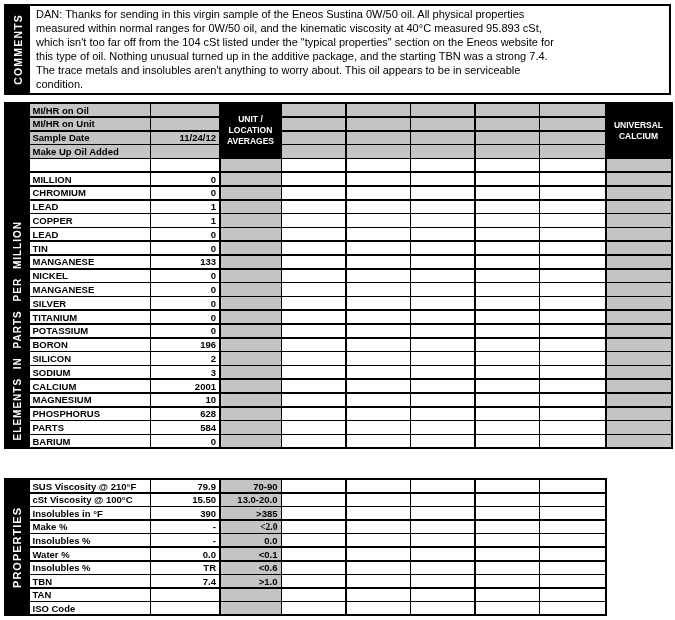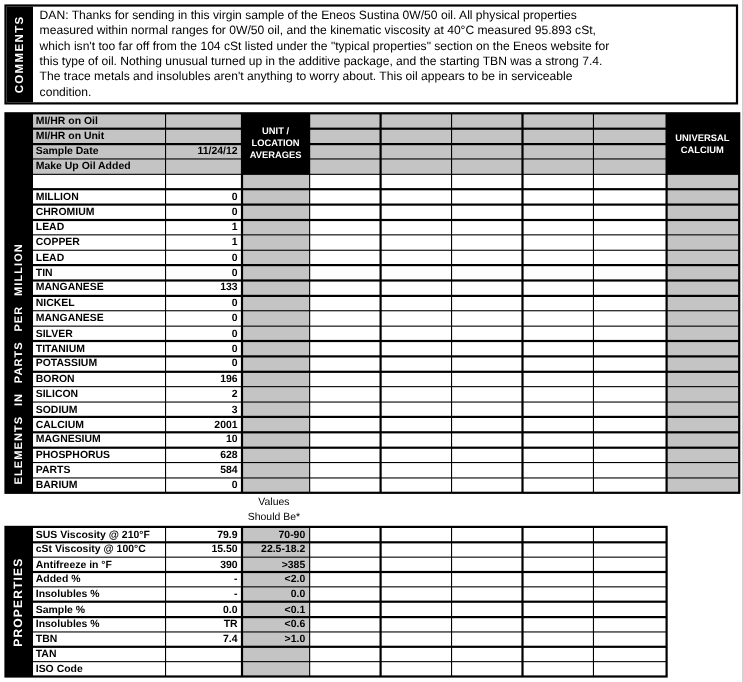--- a/index.html
+++ b/index.html
@@ -305,68 +305,66 @@
       <div class="cell value" style="grid-area: 25 / 3;">0</div>
       <div class="cell gray" style="grid-area: 25 / 4;"></div>
       <div class="cell" style="grid-area: 25 / 5;"></div>
       <div class="cell" style="grid-area: 25 / 6;"></div>
       <div class="cell" style="grid-area: 25 / 7;"></div>
       <div class="cell" style="grid-area: 25 / 8;"></div>
       <div class="cell" style="grid-area: 25 / 9;"></div>
       <div class="cell gray" style="grid-area: 25 / 10;"></div>
     </div>
 
-  <div class="values-header">Values
-Should Be*</div>
 
   <div id="properties-grid" class="grid">
       <div class="cell black sidebar-cell centered" style="grid-area: 1 / 1 / 11;">
         <span class="vtext props-vtext">PROPERTIES</span>
       </div>
       <div class="cell label" style="grid-area: 1 / 2;">SUS Viscosity @ 210°F</div>
       <div class="cell value" style="grid-area: 1 / 3;">79.9</div>
       <div class="cell value gray" style="grid-area: 1 / 4;">70-90</div>
       <div class="cell" style="grid-area: 1 / 5;"></div>
       <div class="cell" style="grid-area: 1 / 6;"></div>
       <div class="cell" style="grid-area: 1 / 7;"></div>
       <div class="cell" style="grid-area: 1 / 8;"></div>
       <div class="cell" style="grid-area: 1 / 9;"></div>
       <div class="cell label" style="grid-area: 2 / 2;">cSt Viscosity @ 100°C</div>
       <div class="cell value" style="grid-area: 2 / 3;">15.50</div>
-      <div class="cell value gray" style="grid-area: 2 / 4;">22.5-18.2</div>
+      <div class="cell value gray" style="grid-area: 2 / 4;">13.0-20.0</div>
       <div class="cell" style="grid-area: 2 / 5;"></div>
       <div class="cell" style="grid-area: 2 / 6;"></div>
       <div class="cell" style="grid-area: 2 / 7;"></div>
       <div class="cell" style="grid-area: 2 / 8;"></div>
       <div class="cell" style="grid-area: 2 / 9;"></div>
-      <div class="cell label" style="grid-area: 3 / 2;">Antifreeze in °F</div>
+      <div class="cell label" style="grid-area: 3 / 2;">Insolubles in °F</div>
       <div class="cell value" style="grid-area: 3 / 3;">390</div>
       <div class="cell value gray" style="grid-area: 3 / 4;">&gt;385</div>
       <div class="cell" style="grid-area: 3 / 5;"></div>
       <div class="cell" style="grid-area: 3 / 6;"></div>
       <div class="cell" style="grid-area: 3 / 7;"></div>
       <div class="cell" style="grid-area: 3 / 8;"></div>
       <div class="cell" style="grid-area: 3 / 9;"></div>
-      <div class="cell label" style="grid-area: 4 / 2;">Added %</div>
+      <div class="cell label" style="grid-area: 4 / 2;">Make %</div>
       <div class="cell value" style="grid-area: 4 / 3;">-</div>
-      <div class="cell value gray" style="grid-area: 4 / 4;">&lt;2.0</div>
+      <div class="cell value gray" style="grid-area: 4 / 4; font-family: Liberation Serif, serif;">&lt;2.0</div>
       <div class="cell" style="grid-area: 4 / 5;"></div>
       <div class="cell" style="grid-area: 4 / 6;"></div>
       <div class="cell" style="grid-area: 4 / 7;"></div>
       <div class="cell" style="grid-area: 4 / 8;"></div>
       <div class="cell" style="grid-area: 4 / 9;"></div>
       <div class="cell label" style="grid-area: 5 / 2;">Insolubles %</div>
       <div class="cell value" style="grid-area: 5 / 3;">-</div>
       <div class="cell value gray" style="grid-area: 5 / 4;">0.0</div>
       <div class="cell" style="grid-area: 5 / 5;"></div>
       <div class="cell" style="grid-area: 5 / 6;"></div>
       <div class="cell" style="grid-area: 5 / 7;"></div>
       <div class="cell" style="grid-area: 5 / 8;"></div>
       <div class="cell" style="grid-area: 5 / 9;"></div>
-      <div class="cell label" style="grid-area: 6 / 2;">Sample %</div>
+      <div class="cell label" style="grid-area: 6 / 2;">Water %</div>
       <div class="cell value" style="grid-area: 6 / 3;">0.0</div>
       <div class="cell value gray" style="grid-area: 6 / 4;">&lt;0.1</div>
       <div class="cell" style="grid-area: 6 / 5;"></div>
       <div class="cell" style="grid-area: 6 / 6;"></div>
       <div class="cell" style="grid-area: 6 / 7;"></div>
       <div class="cell" style="grid-area: 6 / 8;"></div>
       <div class="cell" style="grid-area: 6 / 9;"></div>
       <div class="cell label" style="grid-area: 7 / 2;">Insolubles %</div>
       <div class="cell value" style="grid-area: 7 / 3;">TR</div>
       <div class="cell value gray" style="grid-area: 7 / 4;">&lt;0.6</div>

